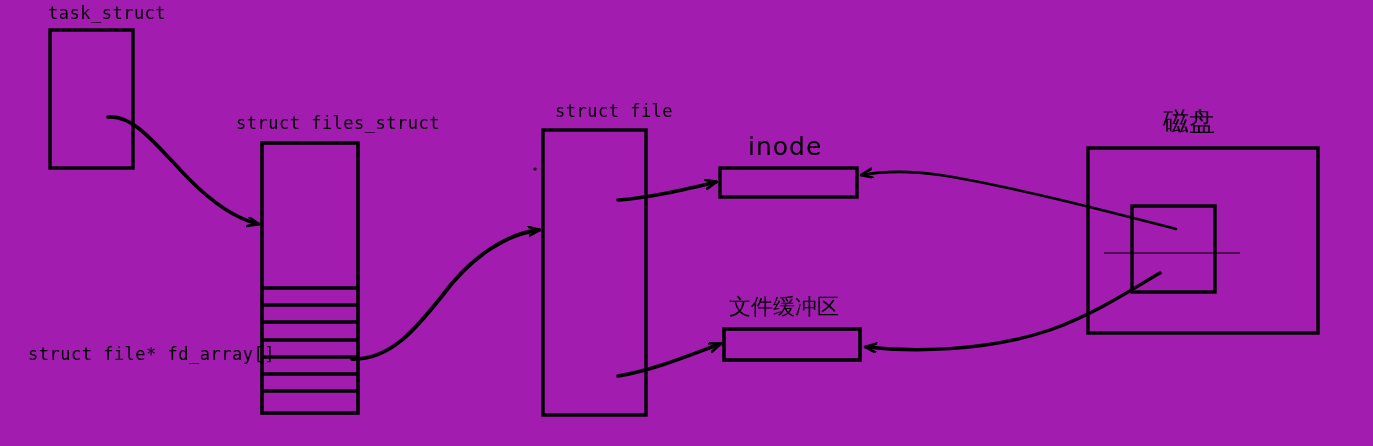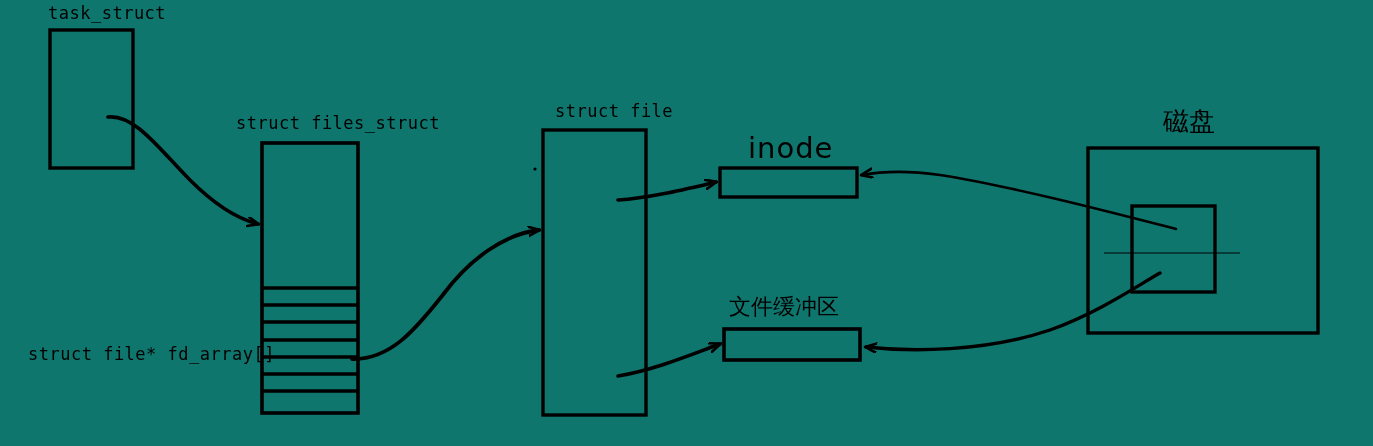--- a/index.html
+++ b/index.html
@@ -4,21 +4,21 @@
 <style>
   html, body {
     margin: 0;
     padding: 0;
     background: #ffffff;
   }
   #canvas {
     position: relative;
     width: 1373px;
     height: 446px;
-    background: #0f766e;
+    background: #a21caf;
     overflow: hidden;
     font-family: "DejaVu Sans Mono", monospace;
   }
   svg.layer {
     position: absolute;
     top: 0;
     left: 0;
     width: 1373px;
     height: 446px;
   }
@@ -32,21 +32,21 @@
     font-family: "DejaVu Sans Mono", monospace;
     font-size: 17px;
     letter-spacing: 0.5px;
   }
   .lbl-cjk {
     font-family: Liberation Sans, sans-serif;
     font-size: 22px;
   }
   .lbl-inode {
     font-family: "DejaVu Sans", sans-serif;
-    font-size: 29px;
+    font-size: 25px;
     letter-spacing: 1px;
   }
 </style>
 </head>
 <body>
 
 <div id="canvas">
 
   <svg class="layer" viewBox="0 0 1373 446">
     <defs>

